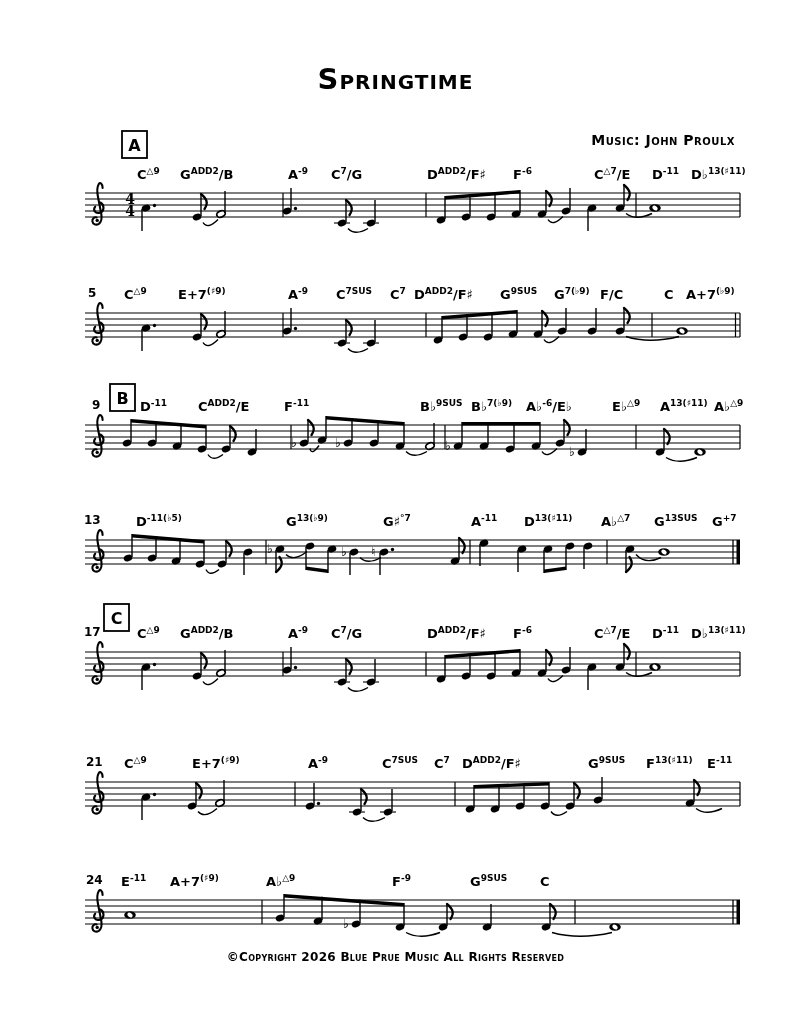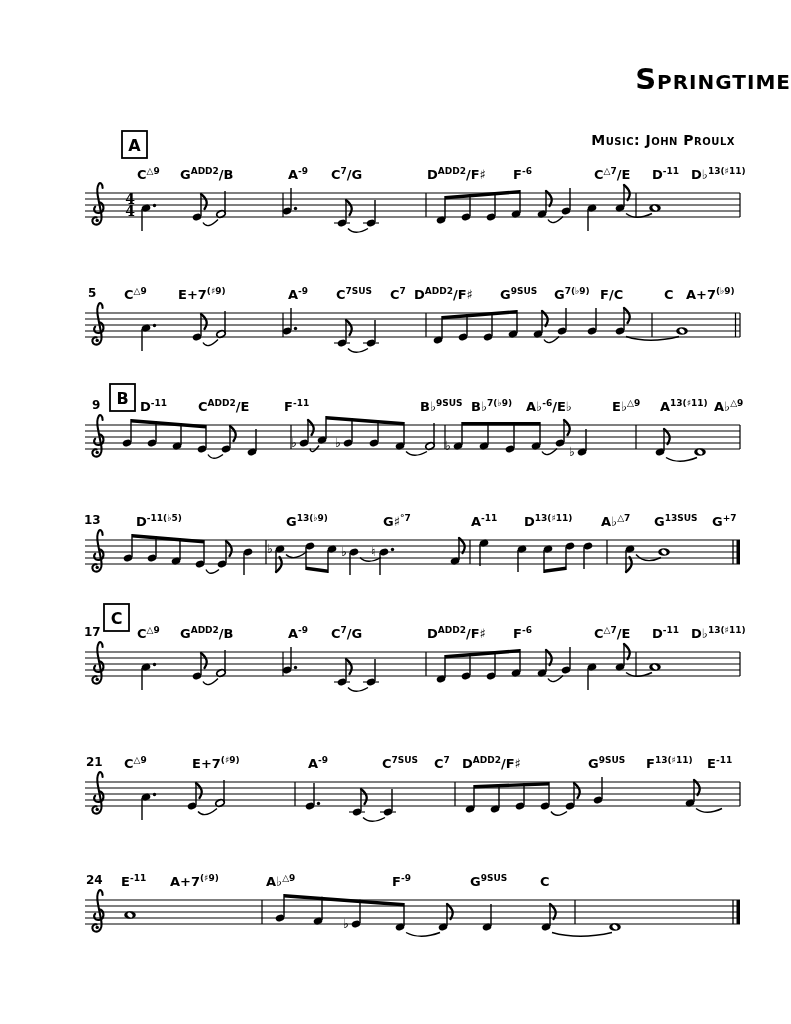--- a/index.html
+++ b/index.html
@@ -1,18 +1,18 @@
 <!DOCTYPE html>
 <html><head>
 <meta charset="utf-8">
 <style>
   html,body{margin:0;padding:0;background:#fff;}
   .page{position:relative;width:791px;height:1024px;background:#fff;color:#000;
         font-family:"DejaVu Sans",sans-serif;overflow:hidden;}
-  .title{position:absolute;top:62px;left:0;width:100%;text-align:right;
+  .title{position:absolute;top:62px;left:0;width:100%;text-align:center;
          font-size:29px;font-weight:bold;font-variant:small-caps;letter-spacing:1px;}
   .credit{position:absolute;top:132px;right:56px;font-size:14px;font-weight:bold;
           font-variant:small-caps;letter-spacing:.5px;}
   .copyright{position:absolute;top:950px;left:0;width:100%;text-align:center;
              font-size:12px;font-weight:bold;font-variant:small-caps;letter-spacing:.3px;}
   svg.score{position:absolute;left:0;top:0;}
 </style>
 </head>
 <body>
 
@@ -489,13 +489,14 @@
         <path d="M552,932.5 Q579,940 612,932.5" fill="none" stroke="#000" stroke-width="1.4"></path>
         <text x="121" y="886" font-size="13" font-weight="bold" font-family="&quot;DejaVu Sans&quot;,sans-serif" fill="#000"><tspan>E</tspan><tspan font-size="9" dy="-5">-11</tspan></text>
         <text x="170" y="886" font-size="13" font-weight="bold" font-family="&quot;DejaVu Sans&quot;,sans-serif" fill="#000"><tspan>A+7</tspan><tspan font-size="9" dy="-5">(♯9)</tspan></text>
         <text x="266" y="886" font-size="13" font-weight="bold" font-family="&quot;DejaVu Sans&quot;,sans-serif" fill="#000"><tspan>A♭</tspan><tspan font-size="9" dy="-5">△9</tspan></text>
         <text x="392" y="886" font-size="13" font-weight="bold" font-family="&quot;DejaVu Sans&quot;,sans-serif" fill="#000"><tspan>F</tspan><tspan font-size="9" dy="-5">-9</tspan></text>
         <text x="470" y="886" font-size="13" font-weight="bold" font-family="&quot;DejaVu Sans&quot;,sans-serif" fill="#000"><tspan>G</tspan><tspan font-size="9" dy="-5">9SUS</tspan></text>
         <text x="540" y="886" font-size="13" font-weight="bold" font-family="&quot;DejaVu Sans&quot;,sans-serif" fill="#000"><tspan>C</tspan></text>
         <text x="86" y="884" font-size="12" font-weight="bold" text-anchor="start" font-family="&quot;DejaVu Sans&quot;,sans-serif" fill="#000">24</text>
       </g>
     </svg>
+  <div class="copyright">©Copyright 2026 Blue Prue Music All Rights Reserved</div>
 </div>
 
 </body></html>

